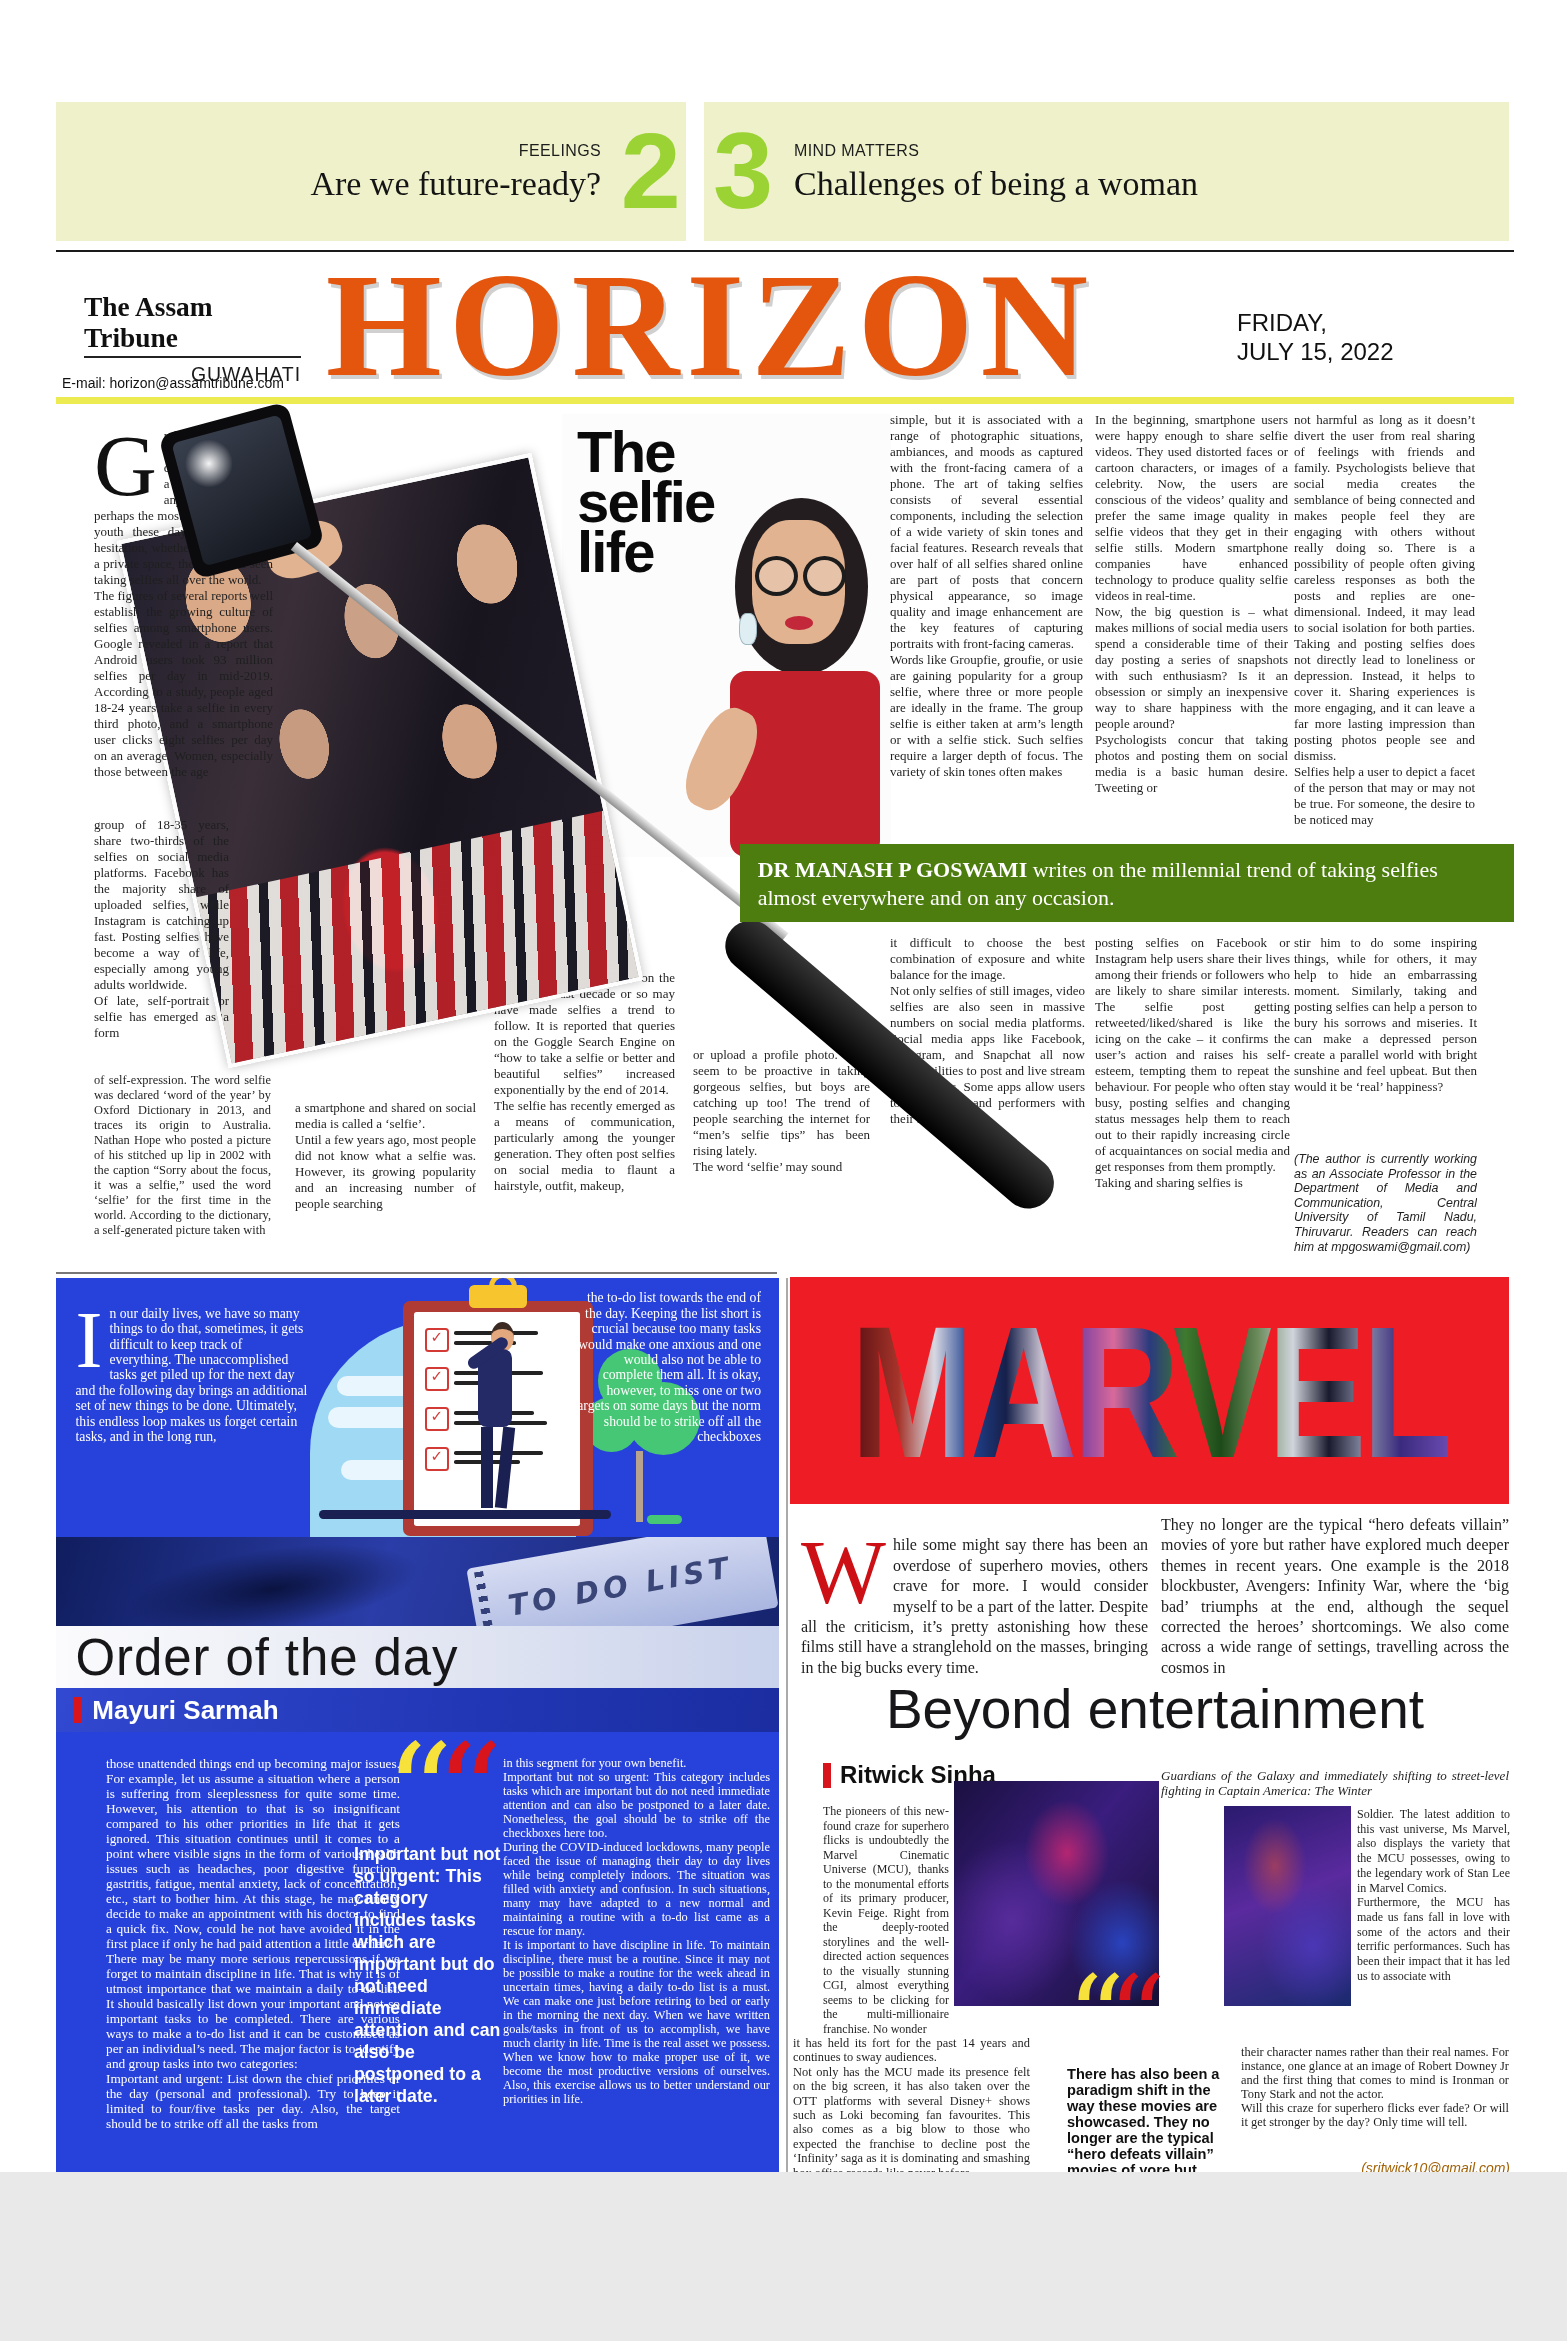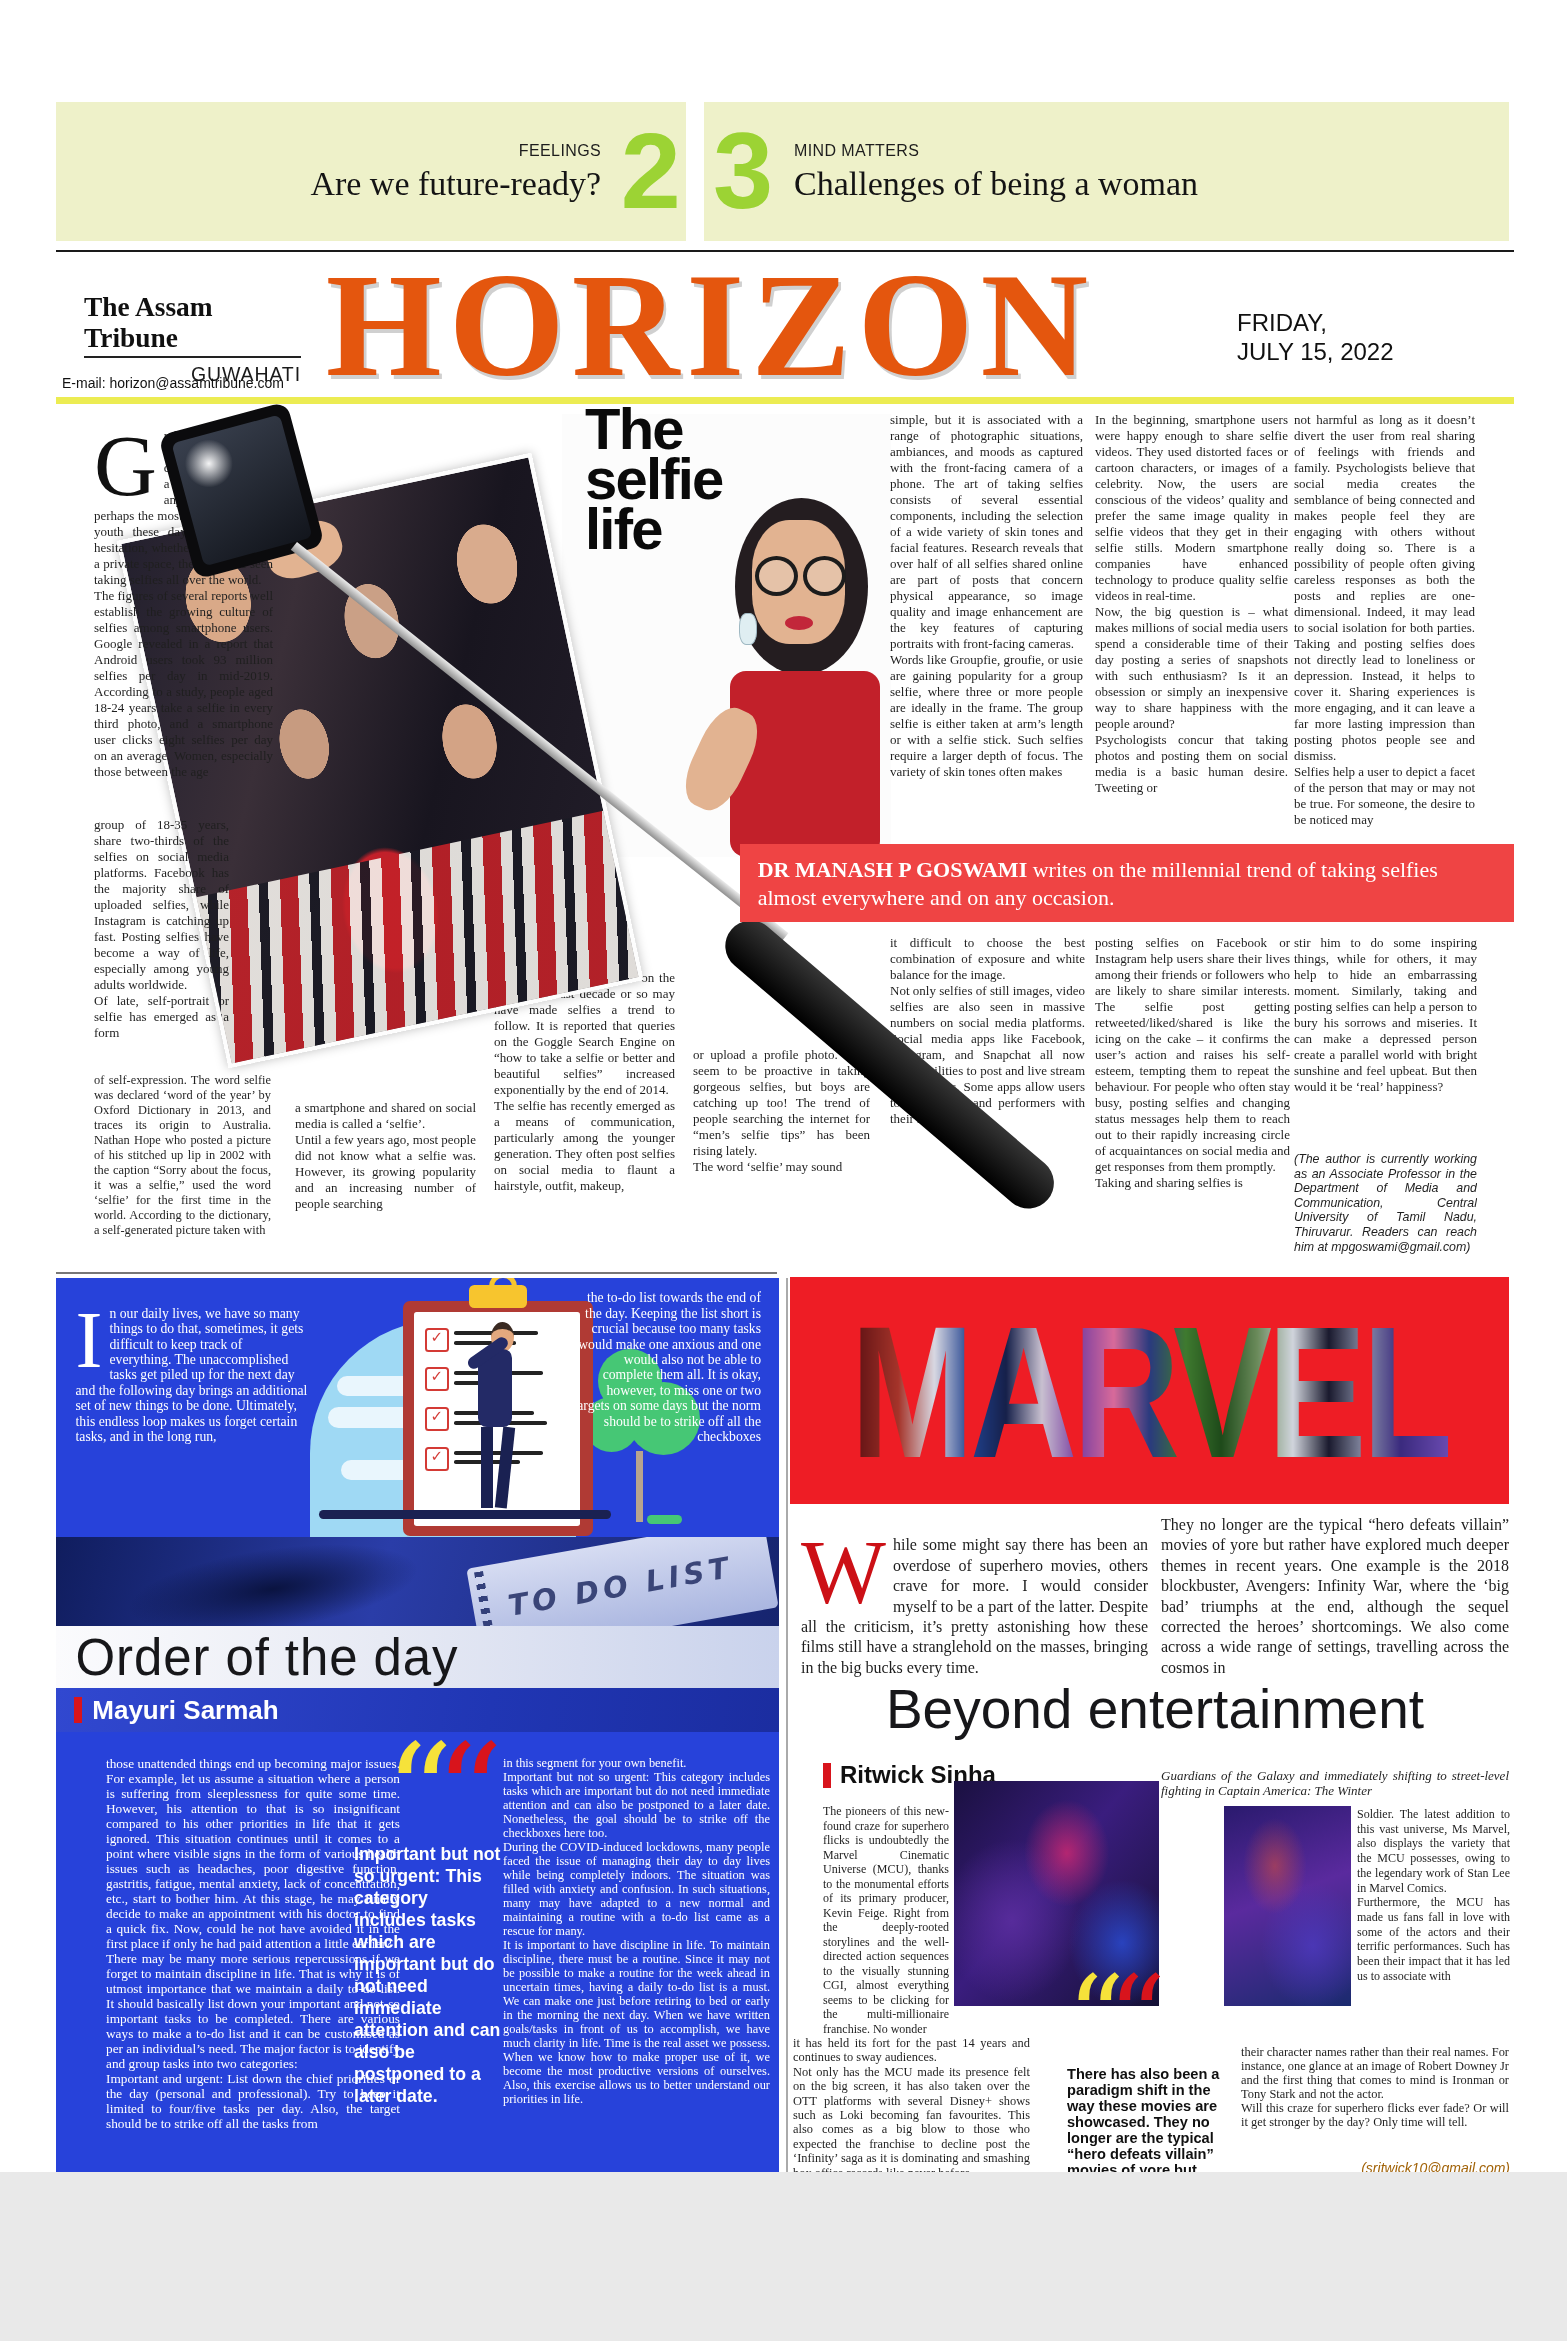--- a/index.html
+++ b/index.html
@@ -19,21 +19,21 @@
   .horizon{font-weight:bold;color:#e4560e;font-size:149px;line-height:133px;letter-spacing:7px;
            text-shadow:2.7px 3.5px 0 rgba(120,120,120,.35);white-space:nowrap;}
   .dateline{font-family:"Liberation Sans",sans-serif;font-size:24px;line-height:29px;color:#111;white-space:pre-line;}
   .email{font-family:"Liberation Sans",sans-serif;font-size:14px;color:#111;}
   
   .col{position:absolute;text-align:justify;color:#1f1f1f;white-space:pre-line;overflow:hidden;
        font-size:13px;line-height:16px;}
   .dropcap{float:left;font-size:87px;line-height:.78;margin:3.5px 7px 0 0;color:#111;font-family:"Liberation Serif",serif;font-weight:normal;}
   .headline{font-family:"Liberation Sans",sans-serif;font-weight:800;font-size:58px;line-height:50px;
             letter-spacing:-1.8px;color:#0a0a0a;white-space:pre-line;}
-  .redstrip{background:#ef4444;color:#fff;font-size:22px;line-height:28px;padding:11.5px 17.7px;}
+  .redstrip{background:#4d7c0f;color:#fff;font-size:22px;line-height:28px;padding:11.5px 17.7px;}
   .redstrip .nm{font-weight:bold;}
   .authnote{font-family:"Liberation Sans",sans-serif;font-style:italic;font-size:12.4px;line-height:14.6px;}
   
   .bluebg{background:#2742da;}
   .whitecol{color:#fff;}
   .boxtext{position:absolute;color:#fff;font-size:13.7px;line-height:15.4px;white-space:pre-line;overflow:hidden;}
   .todostrip{background:linear-gradient(105deg,#101d5e 0%,#2a3da8 45%,#16246e 100%);overflow:hidden;}
   .titleband{background:linear-gradient(90deg,#fbfbfd 0%,#e7eaf4 45%,#c9d2ec 100%);display:flex;align-items:center;}
   .bigtitle{font-family:"Liberation Sans",sans-serif;font-weight:200;font-size:51px;color:#17171a;letter-spacing:0.9px;}
   .bylinebar{background:linear-gradient(100deg,#3148d0,#2036b4 60%,#1b2da0);display:flex;align-items:center;}
@@ -156,21 +156,21 @@
     <div class="abs photo-stripes" style="left:0;bottom:0;width:100%;height:32%;"></div>
   </div>
   <div class="abs phone" style="left:175px;top:416px;width:133px;height:149px;transform:rotate(-15deg);z-index:3;">
     <div class="abs screen" style="left:10.6px;top:10.6px;width:112px;height:127px;"></div>
     <div class="abs glare" style="left:17.7px;top:16px;width:48px;height:48px;"></div>
   </div>
   <div class="abs skin" style="left:266px;top:524px;width:76px;height:51px;transform:rotate(-18deg);z-index:2;"></div>
   <div class="abs rod" style="left:297px;top:542px;width:628px;height:9.7px;transform:rotate(38.5deg);z-index:3;"></div>
   <div class="abs grip" style="left:748px;top:910px;width:416px;height:51px;transform:rotate(40.5deg);z-index:4;"></div>
 
-  <div class="abs headline" style="left:577px;top:404px;width:195px;z-index:3;margin-left:8px;">The
+  <div class="abs headline" style="left:577px;top:427px;width:195px;z-index:3;">The
 selfie
 life</div>
 
   <div class="col" style="left:94px;top:412px;width:179px;height:404px;z-index:2;">
     <span class="dropcap">G</span><span>rab a smartphone, wear a smile and click a selfie! Taking a selfie anytime, anywhere, is perhaps the most ‘in-thing’ for the youth these days. There is no hesitation, whether it’s a public or a private space, the youth are seen taking selfies all over the world.
 The figures of several reports well establish the growing culture of selfies among smartphone users. Google revealed in a report that Android users took 93 million selfies per day in mid-2019. According to a study, people aged 18-24 years take a selfie in every third photo, and a smartphone user clicks eight selfies per day on an average. Women, especially those between the age</span>
   </div>
   <div class="col" style="left:94px;top:817px;width:135px;height:256px;z-index:2;">group of 18-35 years, share two-thirds of the selfies on social media platforms. Facebook has the majority share of uploaded selfies, while Instagram is catching up fast. Posting selfies have become a way of life, especially among young adults worldwide.
 Of late, self-portrait or selfie has emerged as a form</div>
   <div class="col" style="left:94px;top:1073px;width:177px;height:197px;font-size:12.4px;line-height:15px;z-index:2;">of self-expression. The word selfie was declared ‘word of the year’ by Oxford Dictionary in 2013, and traces its origin to Australia. Nathan Hope who posted a picture of his stitched up lip in 2002 with the caption “Sorry about the focus, it was a selfie,” used the word ‘selfie’ for the first time in the world. According to the dictionary, a self-generated picture taken with</div>

